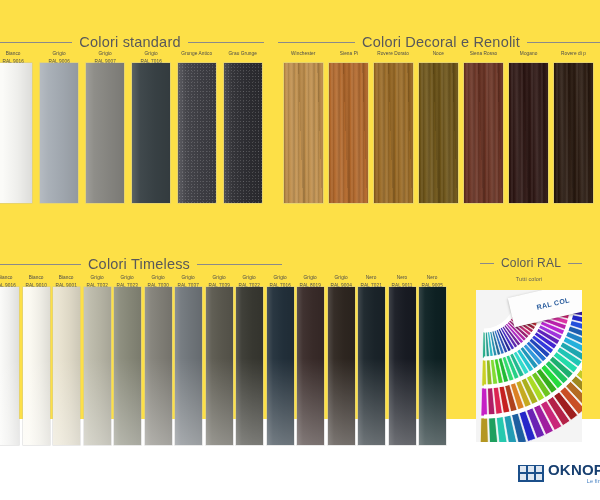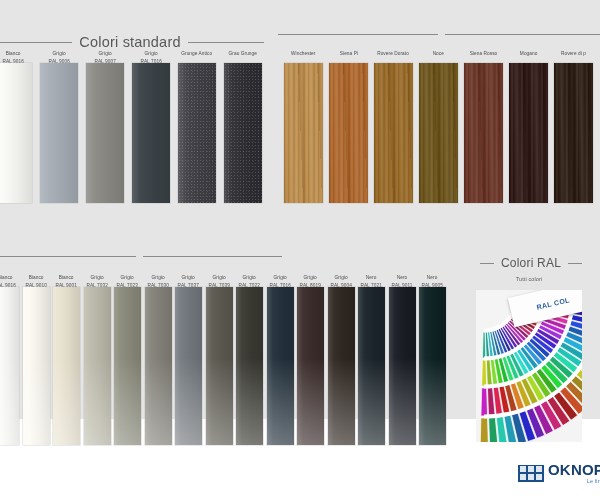--- a/index.html
+++ b/index.html
@@ -9,21 +9,21 @@
     height: 500px;
     background: #ffffff;
     font-family: "Liberation Sans", sans-serif;
     overflow: hidden;
   }
 
   .page {
     position: relative;
     width: 600px;
     height: 419px;
-    background: #e5e5e5;
+    background: #fde047;
   }
 
   
   .section-head {
     position: absolute;
     display: flex;
     align-items: center;
     gap: 7px;
     white-space: nowrap;
   }
@@ -219,25 +219,27 @@
 <div class="page">
 
   <div class="section-head" style="left:-4px; top:34px; width:268px;">
     <span class="rule"></span>
     <span class="title">Colori standard</span>
     <span class="rule"></span>
   </div>
 
   <div class="section-head" style="left:278px; top:34px; width:326px;">
     <span class="rule"></span>
+    <span class="title">Colori Decoral e Renolit</span>
     <span class="rule"></span>
   </div>
 
   <div class="section-head" style="left:-4px; top:256px; width:286px;">
     <span class="rule"></span>
+    <span class="title">Colori Timeless</span>
     <span class="rule"></span>
   </div>
 
   <div class="section-head small" style="left:480px; top:256px; width:112px;">
     <span class="rule" style="max-width:14px;"></span>
     <span class="title">Colori RAL</span>
     <span class="rule" style="max-width:14px;"></span>
   </div>
 
   <div class="swatch-row" id="row-standard" style="left:-6px; top:50px; gap:8px;">

